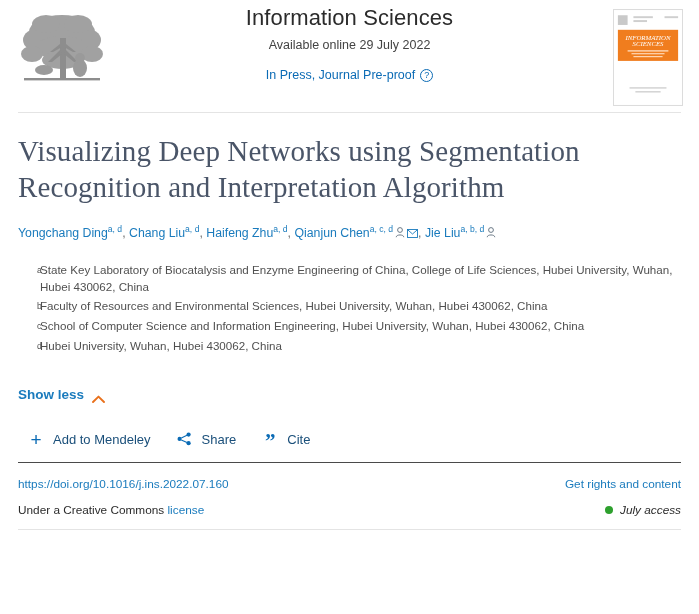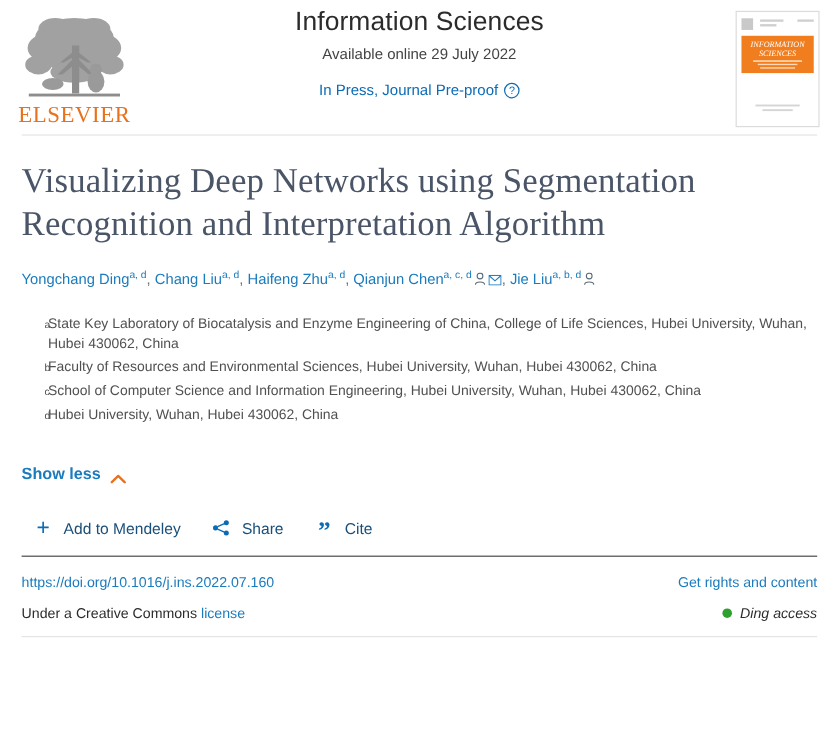--- a/index.html
+++ b/index.html
@@ -301,21 +301,20 @@
           <path d="M50 34 L60 42 L57 42 L48 37 Z"></path>
         </g>
         <g fill="#9a9a9a">
           <ellipse cx="28" cy="60" rx="9" ry="5"></ellipse>
           <ellipse cx="64" cy="58" rx="7" ry="9"></ellipse>
           <ellipse cx="64" cy="48" rx="5" ry="5"></ellipse>
         </g>
         <rect x="8" y="68" width="76" height="2.4" fill="#8d8d8d"></rect>
       </svg>
     </div>
-    <div class="elsevier-wordmark">ELSEVIER</div>
 
     <div class="journal-block">
       <div class="journal-title">Information Sciences</div>
       <div class="journal-sub">Available online 29 July 2022</div>
       <div class="journal-status">
         <span class="label">In Press, Journal Pre-proof</span>
         <span class="qmark">?</span>
       </div>
     </div>
 
@@ -416,19 +415,19 @@
       <span class="doi-link">https://doi.org/10.1016/j.ins.2022.07.160</span>
       <span class="rights-link">Get rights and content</span>
     </div>
     <div class="foot-row">
       <span>
         <span class="license-text">Under a Creative Commons</span>
         <span class="license-link">license</span>
       </span>
       <span class="oa">
         <span class="oa-dot"></span>
-        <span>Ding access</span>
+        <span>July access</span>
       </span>
     </div>
     <div class="footer-rule"></div>
   </div>
 
 </div>
 
 </body></html>

